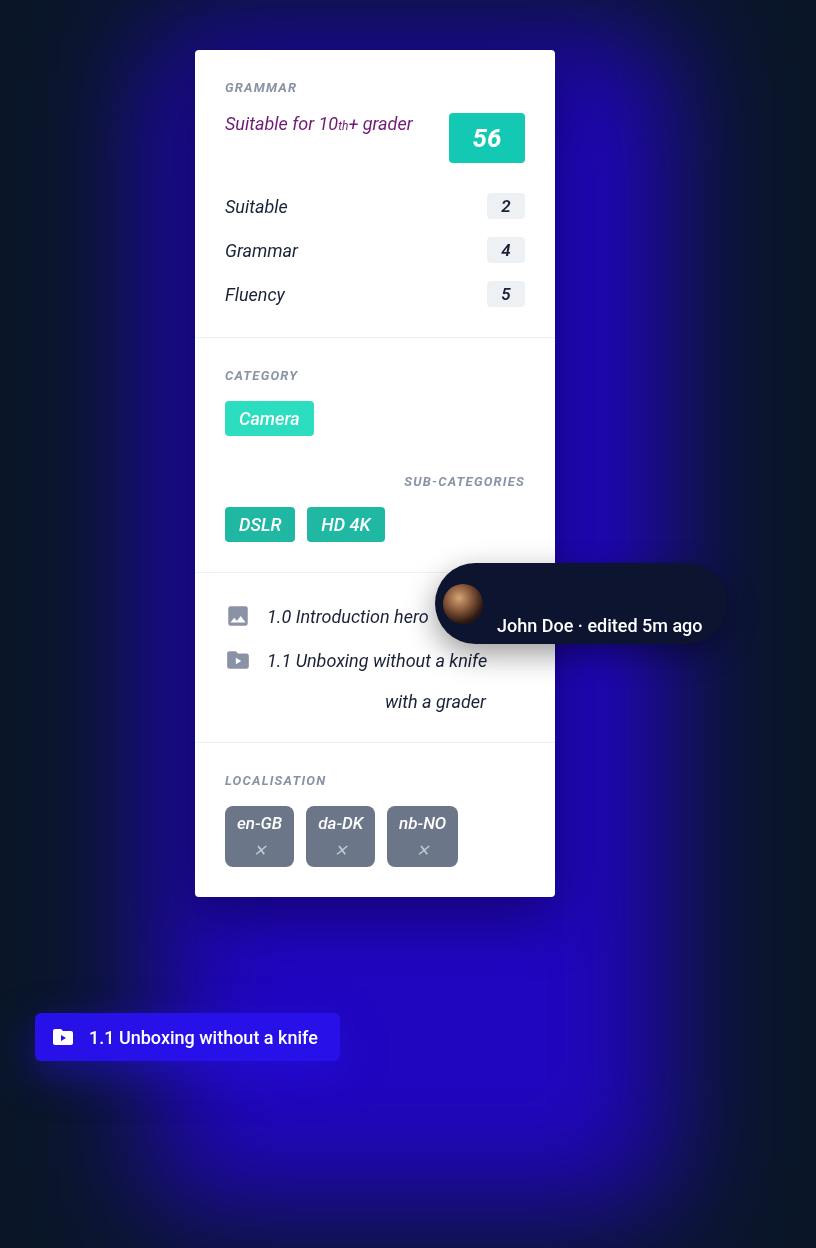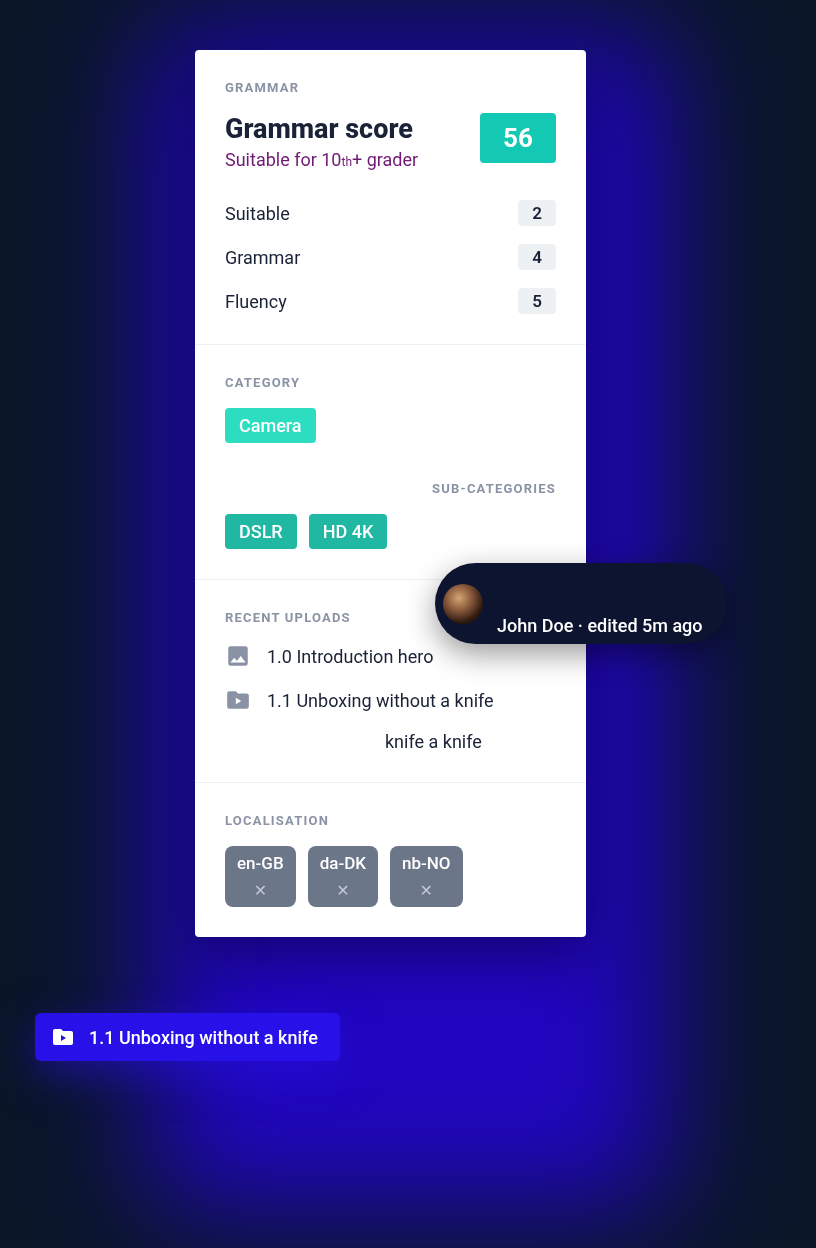--- a/index.html
+++ b/index.html
@@ -19,25 +19,26 @@
       height: 1180px;
       background: #2a00ff;
       filter: blur(60px);
       opacity: 0.7;
       border-radius: 20px;
     }
     .card {
       position: absolute;
       top: 50px;
       left: 195px;
-      width: 391px;
+      width: 360px;
       background: #ffffff;
       border-radius: 4px;
       box-shadow: 0 20px 60px rgba(0,0,0,0.4);
       overflow: visible;
+      font-style: italic;
     }
     .section {
       padding: 30px 30px;
       border-bottom: 1px solid #eef0f3;
     }
     .section:last-child { border-bottom: none; }
     .eyebrow {
       font-size: 13px;
       font-weight: 700;
       letter-spacing: 1.2px;
@@ -182,21 +183,20 @@
 <body>
 
 <div class="glow"></div>
 
 <div class="card">
 
   <div class="section">
     <div class="eyebrow">GRAMMAR</div>
     <div class="score-row">
       <div>
-        <div class="score-title">Grammar score</div>
         <div class="score-sub">
           <span>Suitable for 10</span><span class="ordinal">th</span><span>+ grader</span>
         </div>
       </div>
       <div class="score-badge">56</div>
     </div>
     <div class="metrics">
       <div class="metric-row">
         <span class="metric-label">Suitable</span>
         <span class="metric-value">2</span>
@@ -214,35 +214,34 @@
 
   <div class="section">
     <div class="eyebrow">CATEGORY</div>
     <span class="tag tag-light">Camera</span>
     <div class="eyebrow" style="margin-top:38px;text-align:right;">SUB-CATEGORIES</div>
     <span class="tag tag-mid">DSLR</span>
     <span class="tag tag-mid">HD 4K</span>
   </div>
 
   <div class="section">
-    <div class="eyebrow">RECENT UPLOADS</div>
     <div class="upload-row">
       <svg class="upload-icon" viewBox="0 0 24 24" fill="currentColor">
           <path d="M21 19V5c0-1.1-.9-2-2-2H5c-1.1 0-2 .9-2 2v14c0 1.1.9 2 2 2h14c1.1 0 2-.9 2-2zM8.5 13.5l2.5 3.01L14.5 12l4.5 6H5l3.5-4.5z"></path>
         </svg>
       <span class="upload-text">1.0 Introduction hero</span>
     </div>
     <div class="upload-row">
       <svg class="upload-icon" viewBox="0 0 24 24" fill="currentColor">
           <path d="M10 4H4c-1.1 0-2 .9-2 2v12c0 1.1.9 2 2 2h16c1.1 0 2-.9 2-2V8c0-1.1-.9-2-2-2h-8l-2-2zm0 6l5 3-5 3v-6z"></path>
         </svg>
       <span class="upload-text">1.1 Unboxing without a knife</span>
     </div>
     <div class="upload-row" style="padding-left:160px;">
-      <span class="upload-text">knife a knife</span>
+      <span class="upload-text">with a grader</span>
     </div>
   </div>
 
   <div class="section">
     <div class="eyebrow">LOCALISATION</div>
     <span class="locale-tag">
       <span>en-GB</span>
       <span class="locale-close">✕</span>
     </span>
     <span class="locale-tag">

